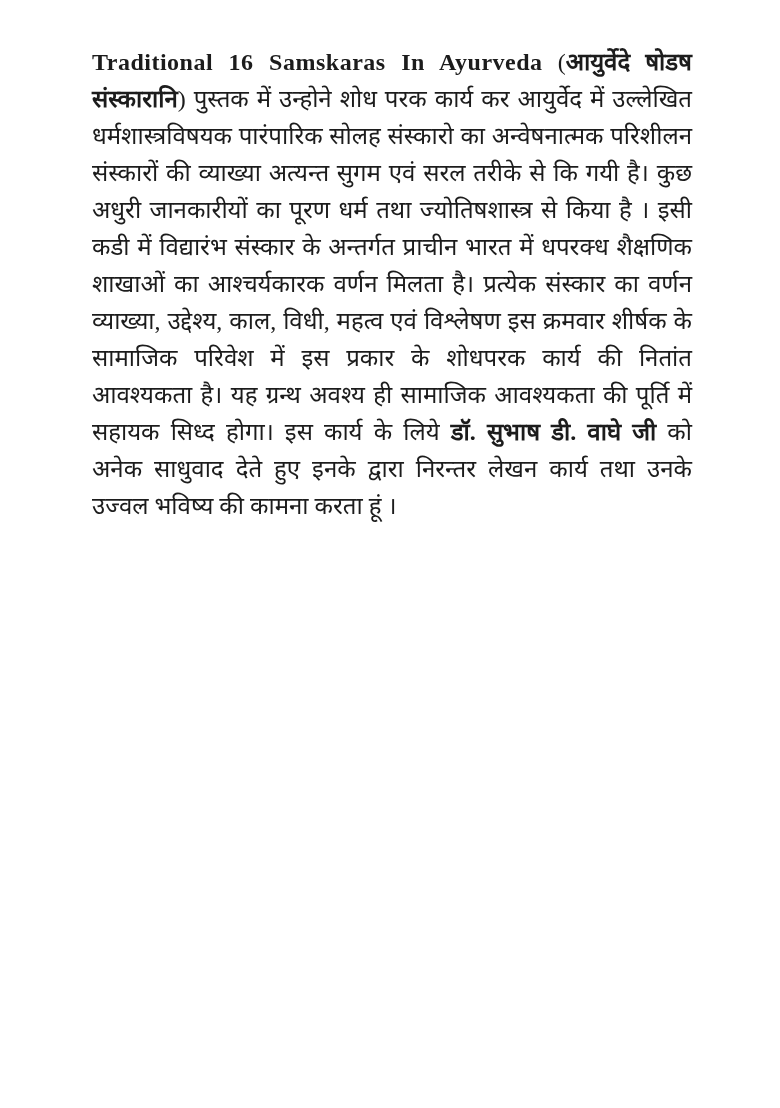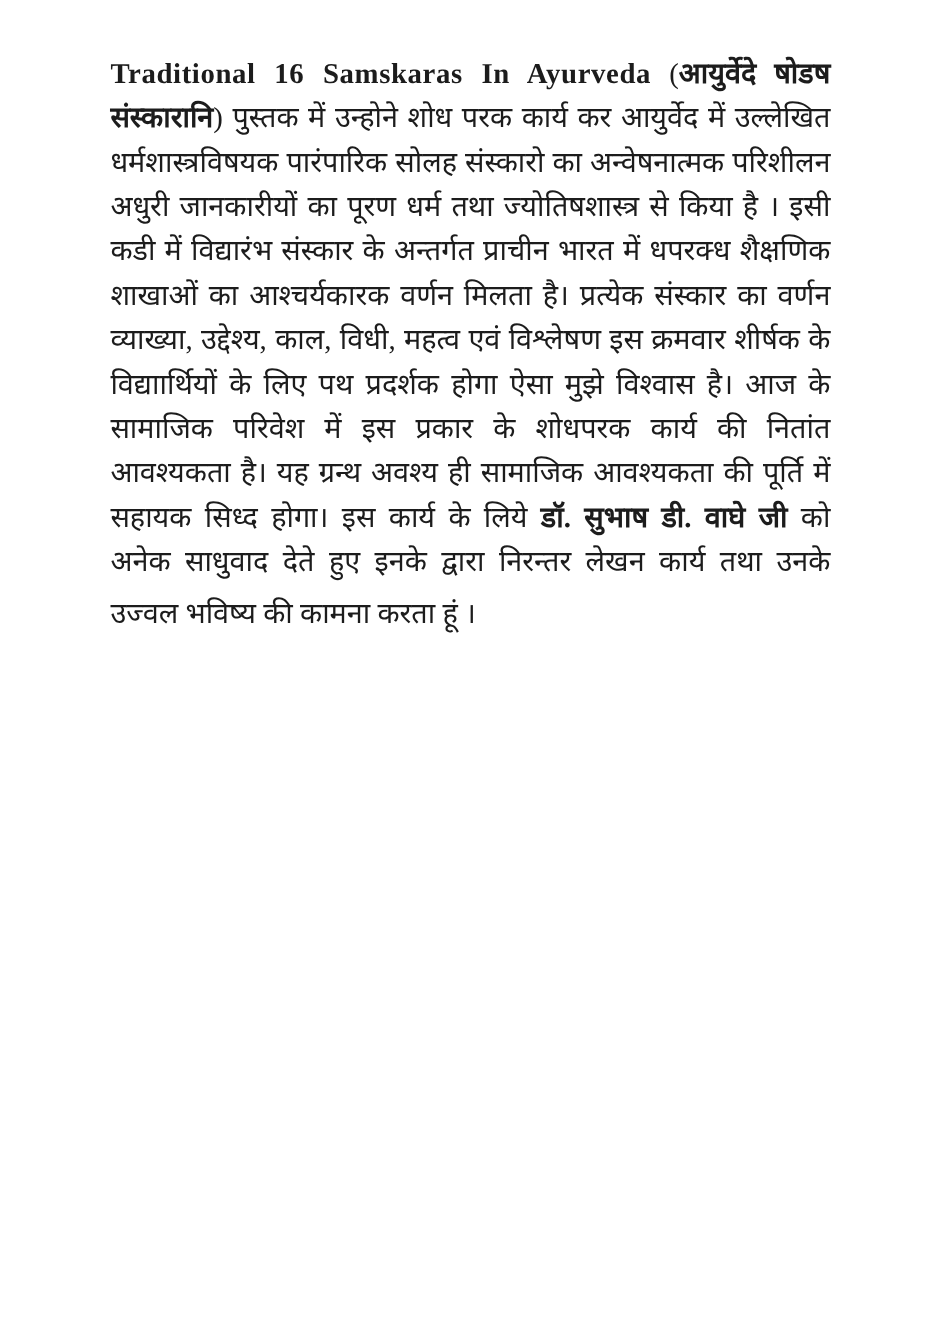--- a/index.html
+++ b/index.html
@@ -26,21 +26,20 @@
     font-size: 24px;
     line-height: 37px;
     text-align: justify;
     text-align-last: justify;
     white-space: normal;
     color: #1c1c1c;
   }
   .line.last {
     text-align: center;
     text-align-last: left;
-    margin-top: 6px;
   }
   .seg-normal {
     font-weight: normal;
   }
   .seg-bold {
     font-weight: bold;
   }
   .seg-bold-latin {
     font-weight: bold;
     font-family: "Liberation Serif", serif;
@@ -53,31 +52,31 @@
 <div class="page">
   <div class="text-block">
 
     <div class="line"><span class="seg-bold-latin">Traditional 16 Samskaras In Ayurveda</span><span class="seg-normal"> (</span><span class="seg-bold">आयुर्वेदे षोडष</span></div>
 
     <div class="line"><span class="seg-bold">संस्कारानि</span><span class="seg-normal">) पुस्तक में उन्होने शोध परक कार्य कर आयुर्वेद में उल्लेखित</span></div>
 
     <div class="line"><span class="seg-normal">धर्मशास्त्रविषयक पारंपारिक सोलह संस्कारो का अन्वेषनात्मक परिशीलन</span></div>
 
 
+    <div class="line"><span class="seg-normal">संस्कारों की व्याख्या अत्यन्त सुगम एवं सरल तरीके से कि गयी है। कुछ</span></div>
 
     <div class="line"><span class="seg-normal">अधुरी जानकारीयों का पूरण धर्म तथा ज्योतिषशास्त्र से किया है । इसी</span></div>
 
     <div class="line"><span class="seg-normal">कडी में विद्यारंभ संस्कार के अन्तर्गत प्राचीन भारत में धपरक्ध शैक्षणिक</span></div>
 
     <div class="line"><span class="seg-normal">शाखाओं का आश्चर्यकारक वर्णन मिलता है। प्रत्येक संस्कार का वर्णन</span></div>
 
     <div class="line"><span class="seg-normal">व्याख्या, उद्देश्य, काल, विधी, महत्व एवं विश्लेषण इस क्रमवार शीर्षक के</span></div>
 
 
-    <div class="line"><span class="seg-normal">विद्याार्थियों के लिए पथ प्रदर्शक होगा ऐसा मुझे विश्वास है। आज के</span></div>
 
     <div class="line"><span class="seg-normal">सामाजिक परिवेश में इस प्रकार के शोधपरक कार्य की नितांत</span></div>
 
     <div class="line"><span class="seg-normal">आवश्यकता है। यह ग्रन्थ अवश्य ही सामाजिक आवश्यकता की पूर्ति में</span></div>
 
     <div class="line"><span class="seg-normal">सहायक सिध्द होगा। इस कार्य के लिये </span><span class="seg-bold">डॉ. सुभाष डी. वाघे जी</span><span class="seg-normal"> को</span></div>
 
     <div class="line"><span class="seg-normal">अनेक साधुवाद देते हुए इनके द्वारा निरन्तर लेखन कार्य तथा उनके</span></div>
 
     <div class="line last"><span class="seg-normal">उज्वल भविष्य की कामना करता हूं ।</span></div>

